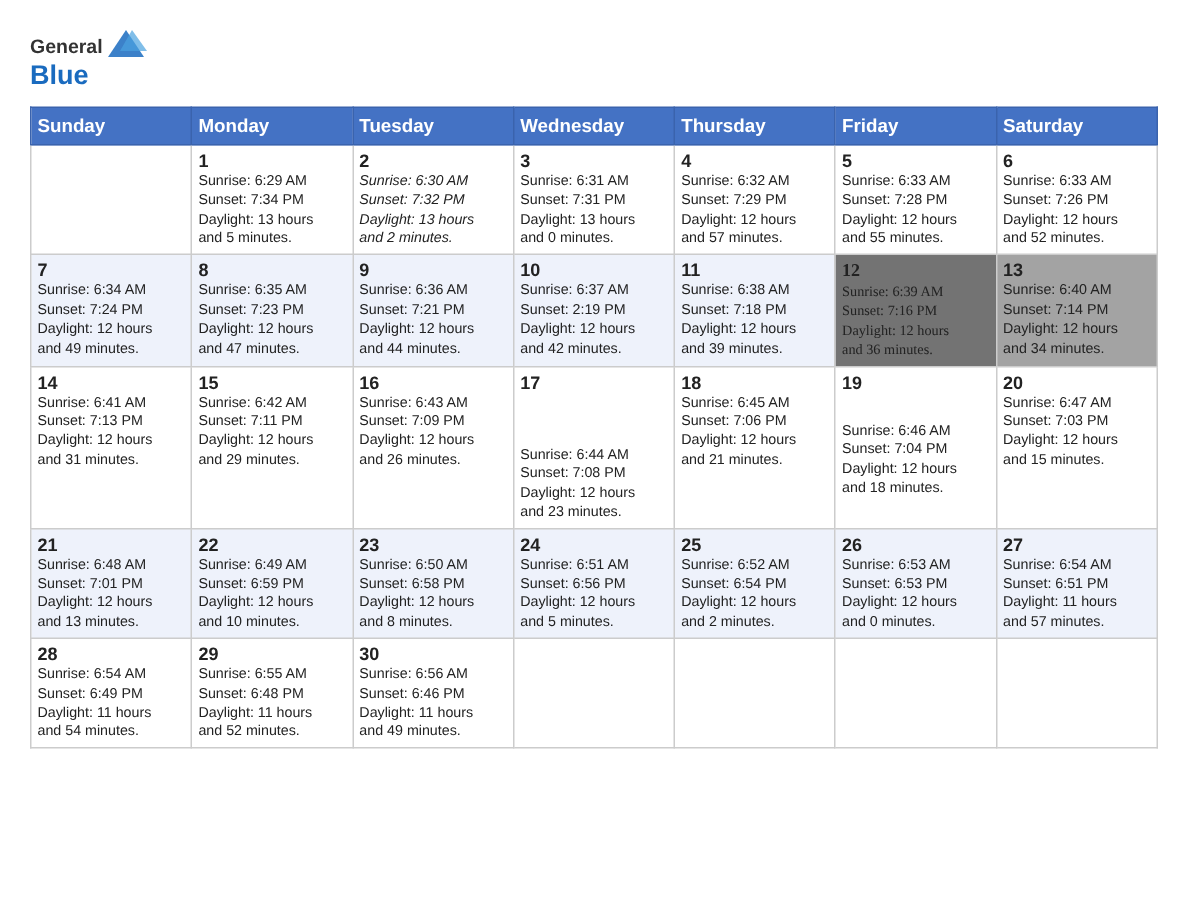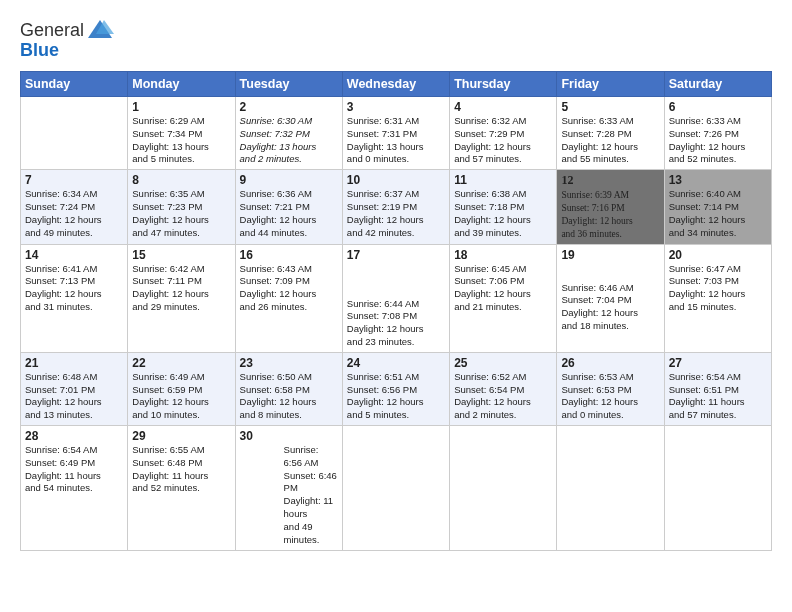--- a/index.html
+++ b/index.html
@@ -90,21 +90,21 @@
     }
   </style>
 </head>
 <body>
 
 <div class="page">
   <div class="header">
     <div class="logo">
       <div>
         <div style="display:flex;align-items:center;">
-          <span class="logo-general" style="font-size:18px;font-weight:normal;color:#333;">General</span>
+          <span class="logo-general" style="font-size:13px;font-weight:bold;color:#333;">General</span>
           <svg class="logo-icon" viewBox="0 0 28 28" xmlns="http://www.w3.org/2000/svg">
             <polygon points="14,4 26,22 2,22" fill="#1a6bbf" opacity="0.85"></polygon>
             <polygon points="18,4 28,18 10,18" fill="#4aa3df" opacity="0.7"></polygon>
           </svg>
         </div>
         <span class="logo-blue" style="font-size:18px;font-weight:bold;color:#1a6bbf;display:block;margin-top:-4px;">Blue</span>
       </div>
     </div>
     <div class="title-block">
       <div class="month-title"></div>
@@ -333,21 +333,21 @@
           </td>
           <td>
             <span class="day-number">29</span>
             <div class="day-info" style="white-space: pre-line;">Sunrise: 6:55 AM
 Sunset: 6:48 PM
 Daylight: 11 hours
 and 52 minutes.</div>
           </td>
           <td>
             <span class="day-number">30</span>
-            <div class="day-info" style="white-space: pre-line; margin-left: 44px;">Sunrise: 6:56 AM
+            <div class="day-info" style="white-space: pre-line;">Sunrise: 6:56 AM
 Sunset: 6:46 PM
 Daylight: 11 hours
 and 49 minutes.</div>
           </td>
           <td class="empty-cell"></td>
           <td class="empty-cell"></td>
           <td class="empty-cell"></td>
           <td class="empty-cell"></td>
         </tr>
       </tbody>

